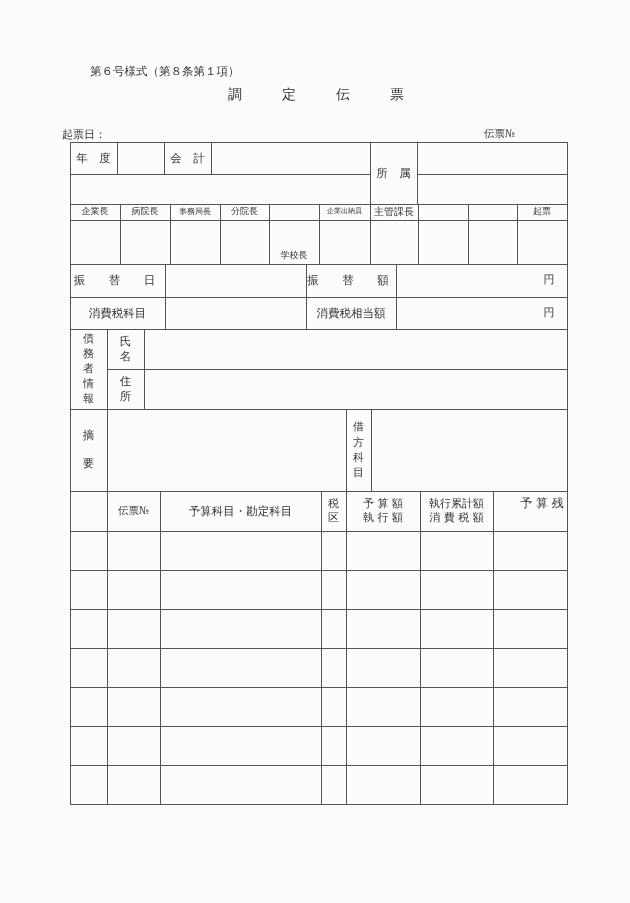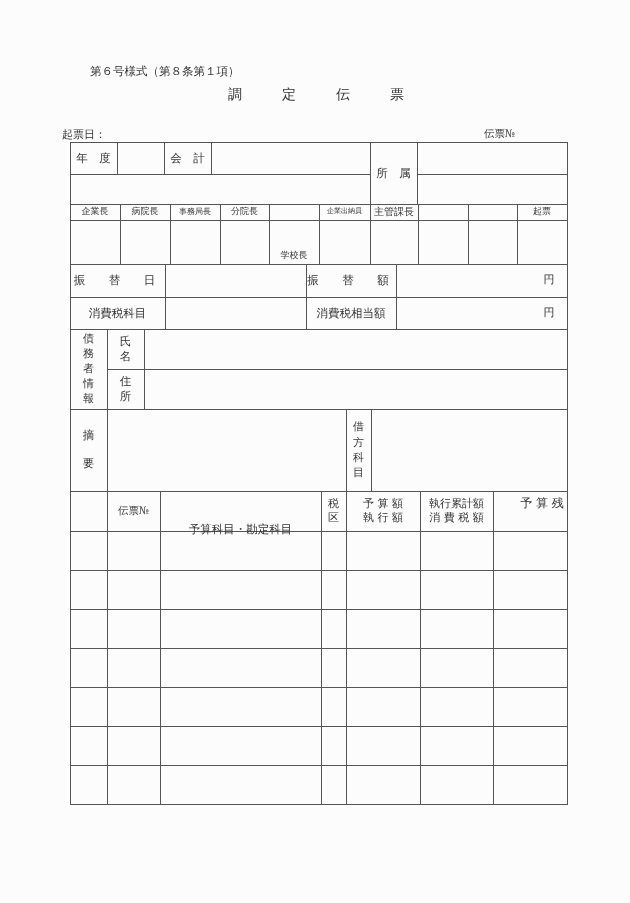--- a/index.html
+++ b/index.html
@@ -155,21 +155,21 @@
 <div class="hl" style="left:70px; top:531px; width:497px;"></div>
 <div class="hl" style="left:70px; top:570px; width:497px;"></div>
 <div class="hl" style="left:70px; top:609px; width:497px;"></div>
 <div class="hl" style="left:70px; top:648px; width:497px;"></div>
 <div class="hl" style="left:70px; top:687px; width:497px;"></div>
 <div class="hl" style="left:70px; top:726px; width:497px;"></div>
 <div class="hl" style="left:70px; top:765px; width:497px;"></div>
 
 <div class="lbl" style="left:70px; top:491px; width:37px; height:40px;"></div>
 <div class="lbl" style="left:107px; top:491px; width:53px; height:40px; font-size:10.5px;">伝票№</div>
-<div class="lbl" style="left:160px; top:491px; width:161px; height:40px;margin-top:18px;">予算科目・勘定科目</div>
+<div class="lbl" style="left:160px; top:491px; width:161px; height:40px;">予算科目・勘定科目</div>
 <div class="lbl vert" style="left:321px; top:491px; width:25px; height:40px; font-size:11px;">
   <span>税</span>
   <span>区</span>
 </div>
 <div class="lbl vert" style="left:346px; top:491px; width:74px; height:40px; font-size:11px;">
   <span>予 算 額</span>
   <span>執 行 額</span>
 </div>
 <div class="lbl vert" style="left:420px; top:491px; width:73px; height:40px; font-size:11px;">
   <span>執行累計額</span>

